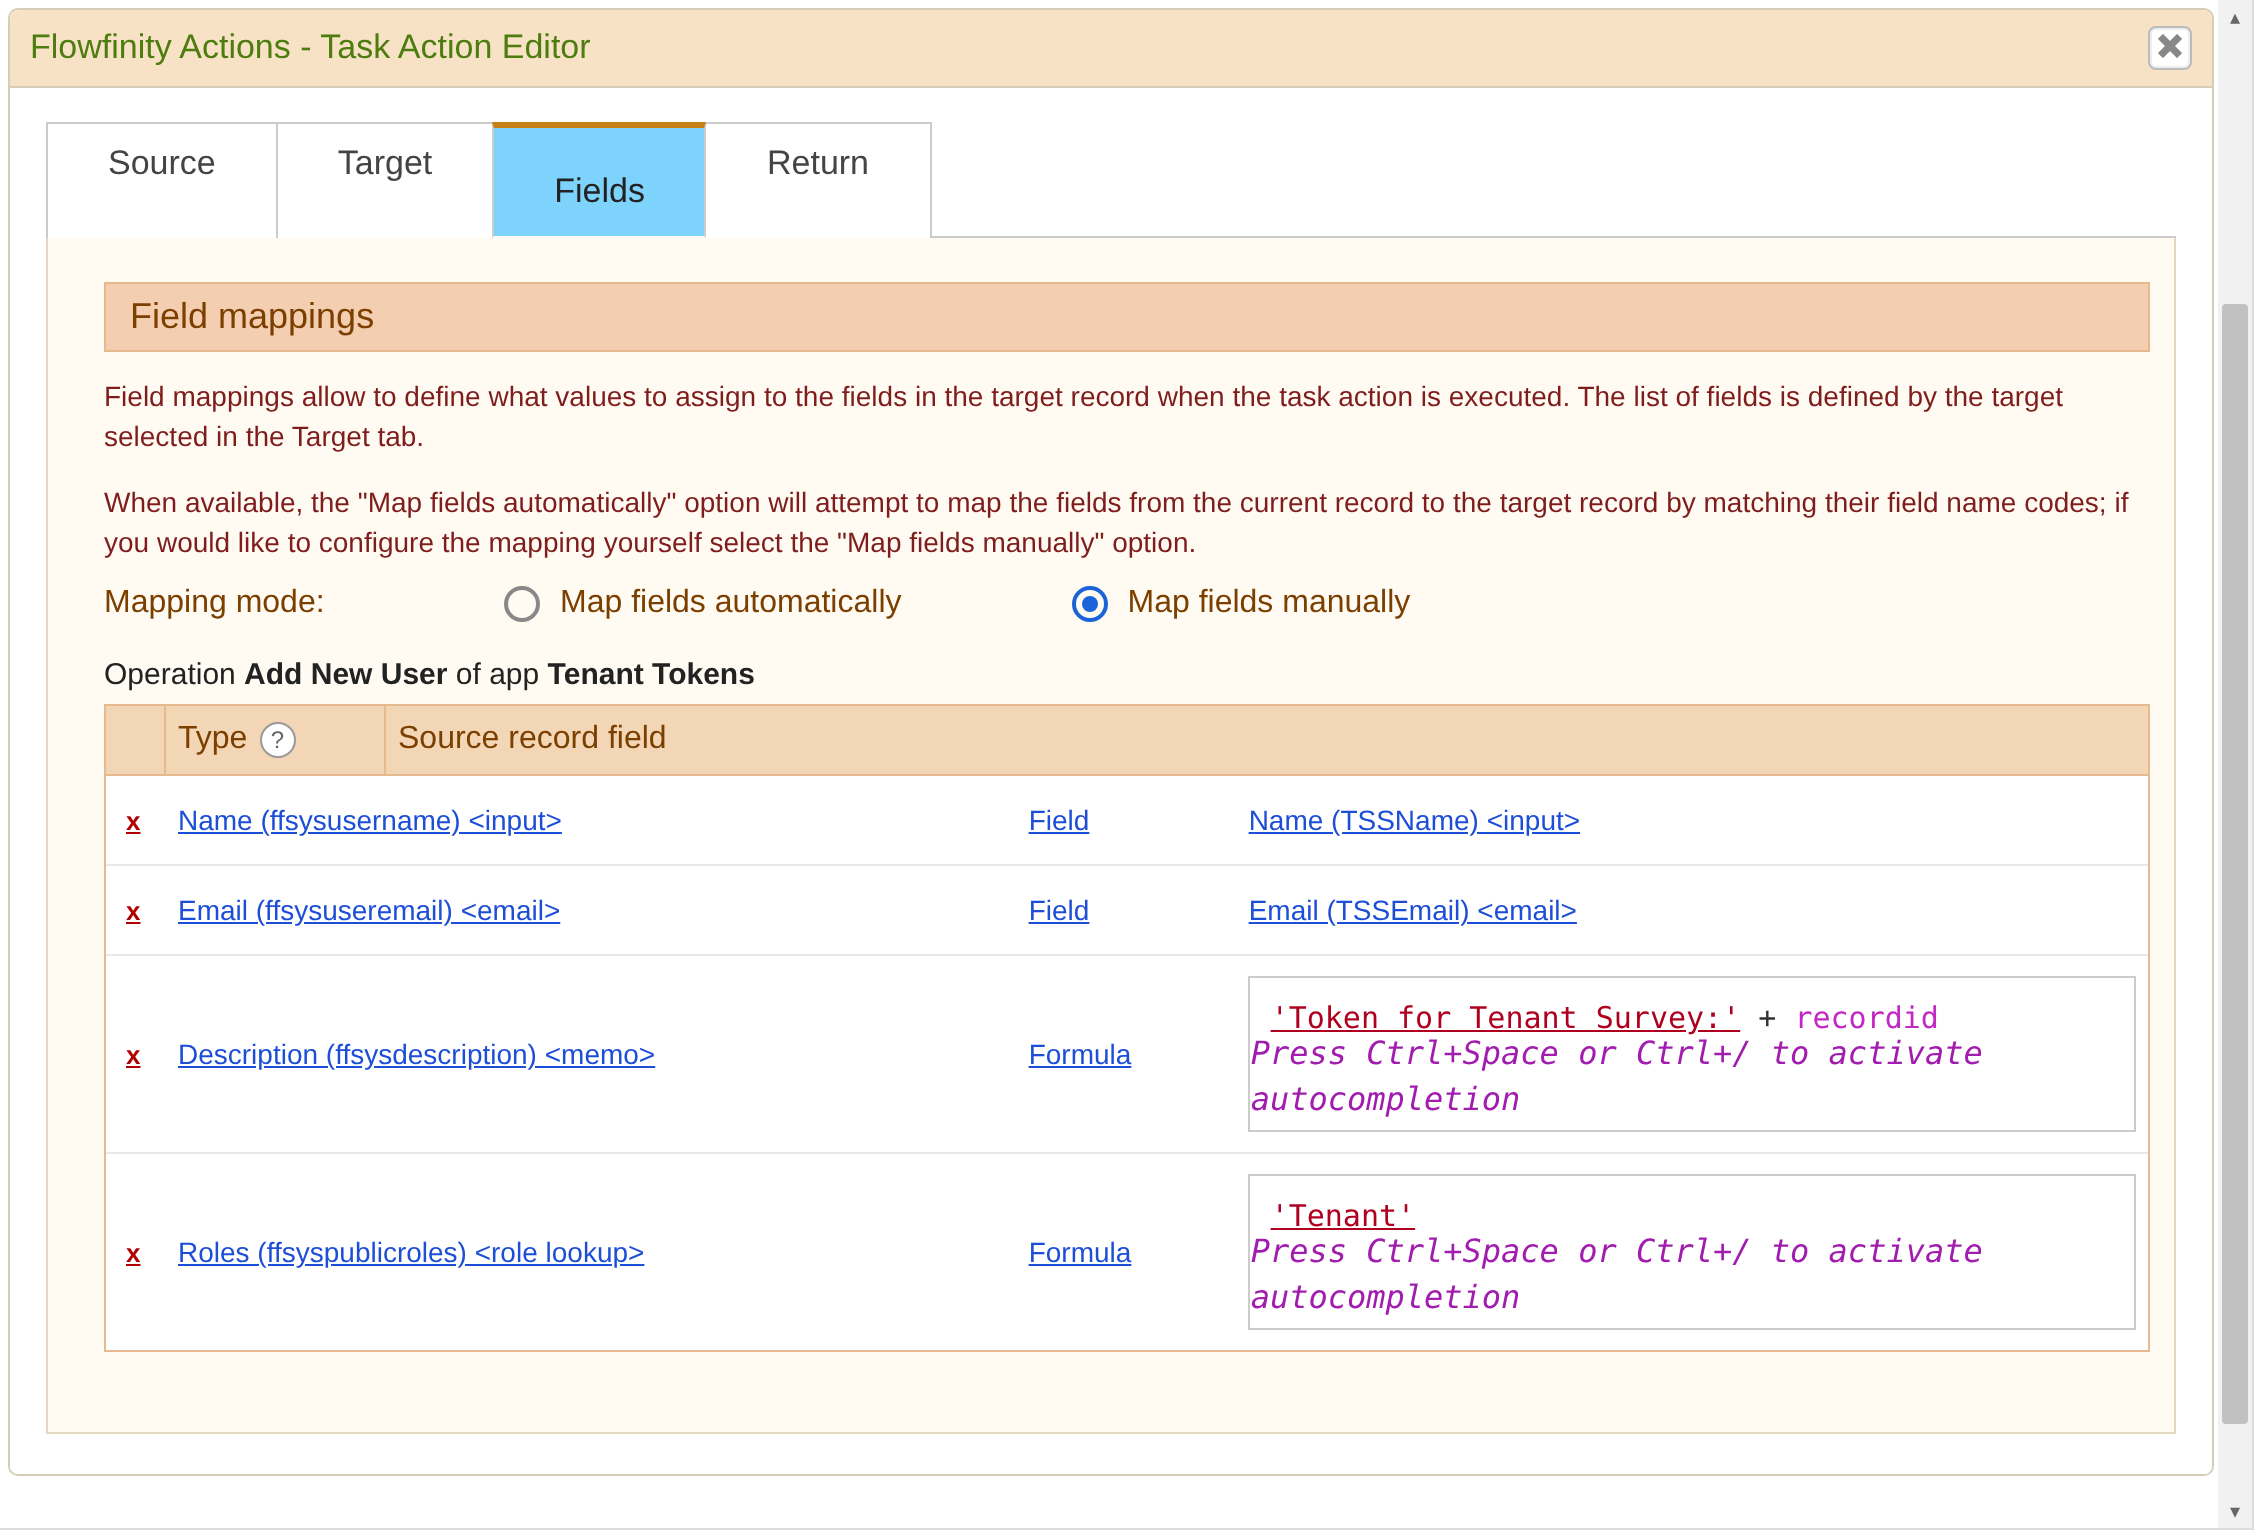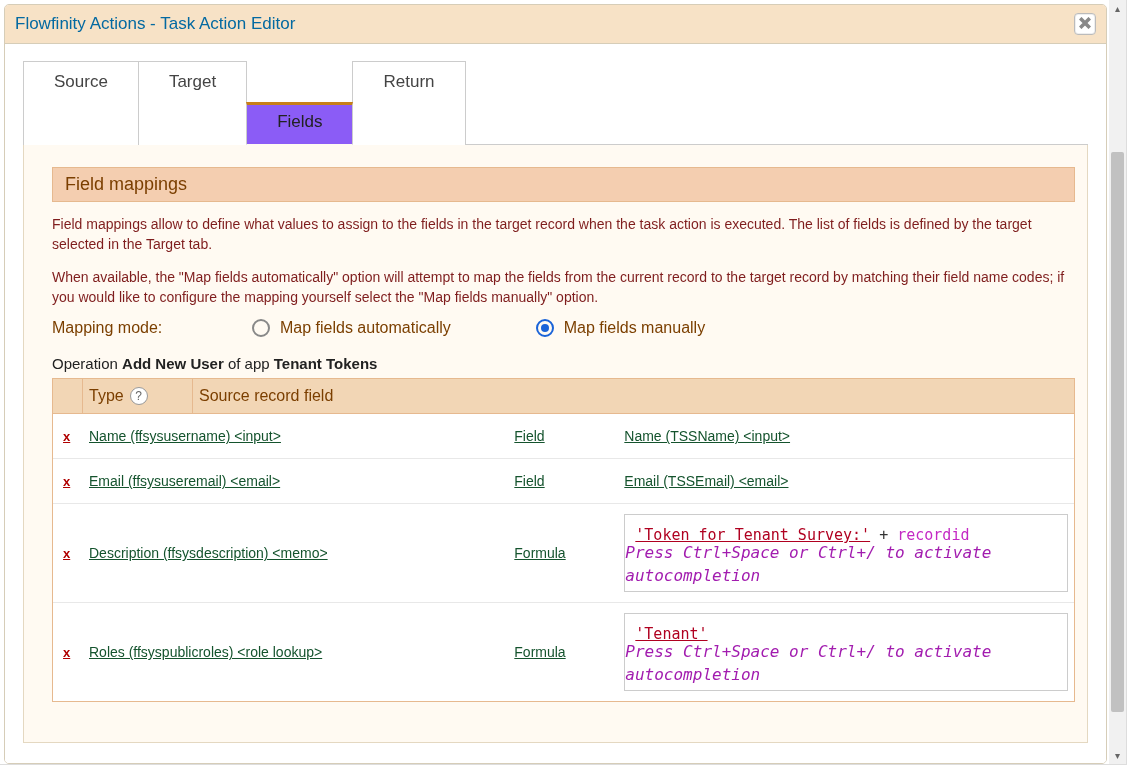--- a/index.html
+++ b/index.html
@@ -50,21 +50,21 @@
   }
 
   .window {
     border: 1px solid #d6cdb8;
     border-radius: 5px;
     margin: 2px;
     overflow: hidden;
   }
   .titlebar {
     background: #f7e2c6;
-    color: #0369a1;
+    color: #4d7c0f;
     font-size: 17px;
     padding: 8px 10px;
     display: flex;
     align-items: center;
     border-bottom: 1px solid #d6cdb8;
   }
   .titlebar .title { flex: 1; }
   .close-btn {
     width: 22px; height: 22px;
     border: 1px solid #bbb;
@@ -93,26 +93,25 @@
     background: #fff;
     color: #444;
     font-size: 17px;
     cursor: pointer;
     margin-right: -1px;
     position: relative;
     top: 1px;
   }
   .tab.active {
     border-top: 3px solid #c77f18;
-    padding-top: 7px;
-    background: #8b5cf6;
+    padding-top: 22px;
+    background: #7dd3fc;
     color: #222;
     z-index: 2;
     border-bottom: 1px solid #fffaf2;
-    margin-top: 41px;
   }
 
   .panel {
     border: 1px solid #e4d8c1;
     border-top: none;
     background: #fffaf2;
     padding: 22px 12px 40px 28px;
   }
 
   .section-header {
@@ -202,21 +201,21 @@
   }
   .del-link {
     color: #b00000;
     font-weight: bold;
     text-decoration: underline;
     font-size: 13px;
     cursor: pointer;
     padding-left: 4px;
   }
   .ulink {
-    color: #14532d;
+    color: #1d4ed8;
     text-decoration: underline;
     cursor: pointer;
   }
   .formula-box {
     width: 100%;
     border: 1px solid #ccc;
     background: #fff;
     min-height: 78px;
     position: relative;
     padding: 10px 10px 26px 10px;

